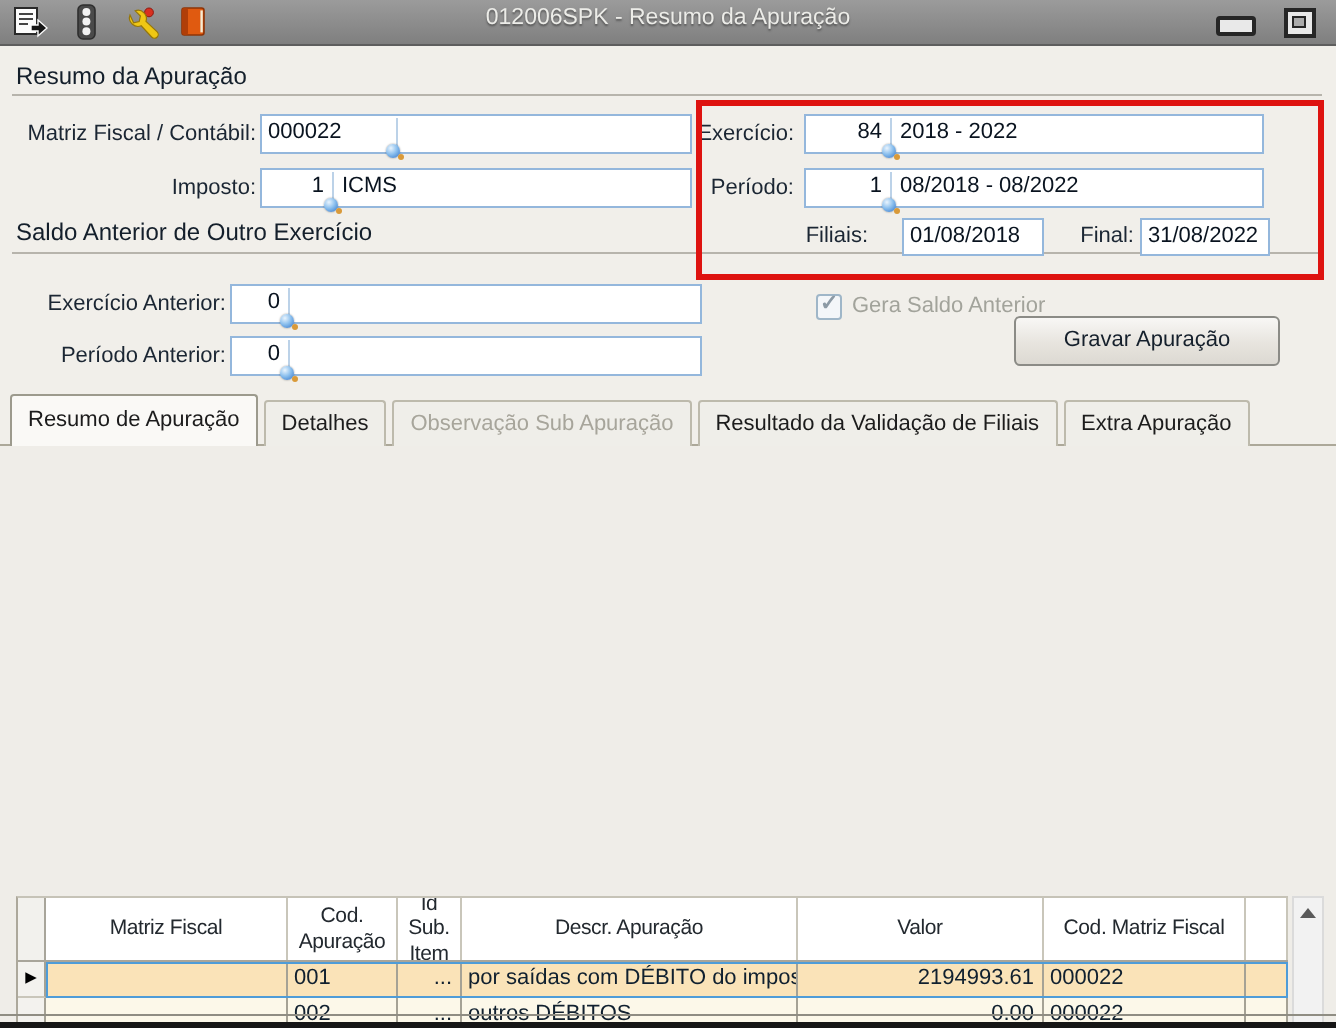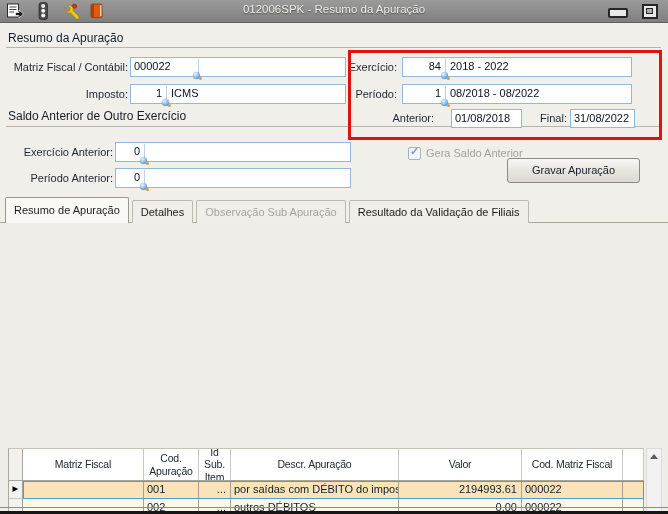--- a/index.html
+++ b/index.html
@@ -155,21 +155,21 @@
   <div class="field" style="left:402px;top:84px;width:230px">
     <span class="code r" style="width:41px">1</span>
     <span class="sep" style="left:42px"></span>
     <span class="desc" style="left:42px">08/2018 - 08/2022</span>
     <span class="ball" style="left:38px"></span>
   </div>
 
   <div class="sechdr" style="left:8px;top:109px">Saldo Anterior de Outro Exercício</div>
   <div class="hline" style="top:126px"></div>
 
-  <div class="lbl" style="left:386px;top:112px;width:48px">Anterior:</div>
+  <div class="lbl" style="left:386px;top:112px;width:48px">Filiais:</div>
   <div class="field" style="left:451px;top:109px;width:71px;height:19px">
     <span class="val">01/08/2018</span>
   </div>
   <div class="lbl" style="left:528px;top:112px;width:39px">Final:</div>
   <div class="field" style="left:570px;top:109px;width:65px;height:19px">
     <span class="val">31/08/2022</span>
   </div>
 
   <div id="redbox"></div>
 
@@ -193,20 +193,21 @@
   <div class="chklbl">Gera Saldo Anterior</div>
 
   <div id="gravar">Gravar Apuração</div>
 
   <div id="tabline"></div>
   <div id="tabbar">
       <div class="tab active">Resumo de Apuração</div>
       <div class="tab">Detalhes</div>
       <div class="tab disabled">Observação Sub Apuração</div>
       <div class="tab">Resultado da Validação de Filiais</div>
+      <div class="tab">Extra Apuração</div>
     </div>
 
   <div id="page">
     <div id="grid">
       <div id="ghead">
           <div class="hcell ind" style="width: 14px;"></div>
           <div class="hcell" style="width: 121px;">Matriz Fiscal</div>
           <div class="hcell" style="width: 55px;">Cod. Apuração</div>
           <div class="hcell" style="width: 32px;">Id Sub. Item</div>
           <div class="hcell" style="width: 168px;">Descr. Apuração</div>

